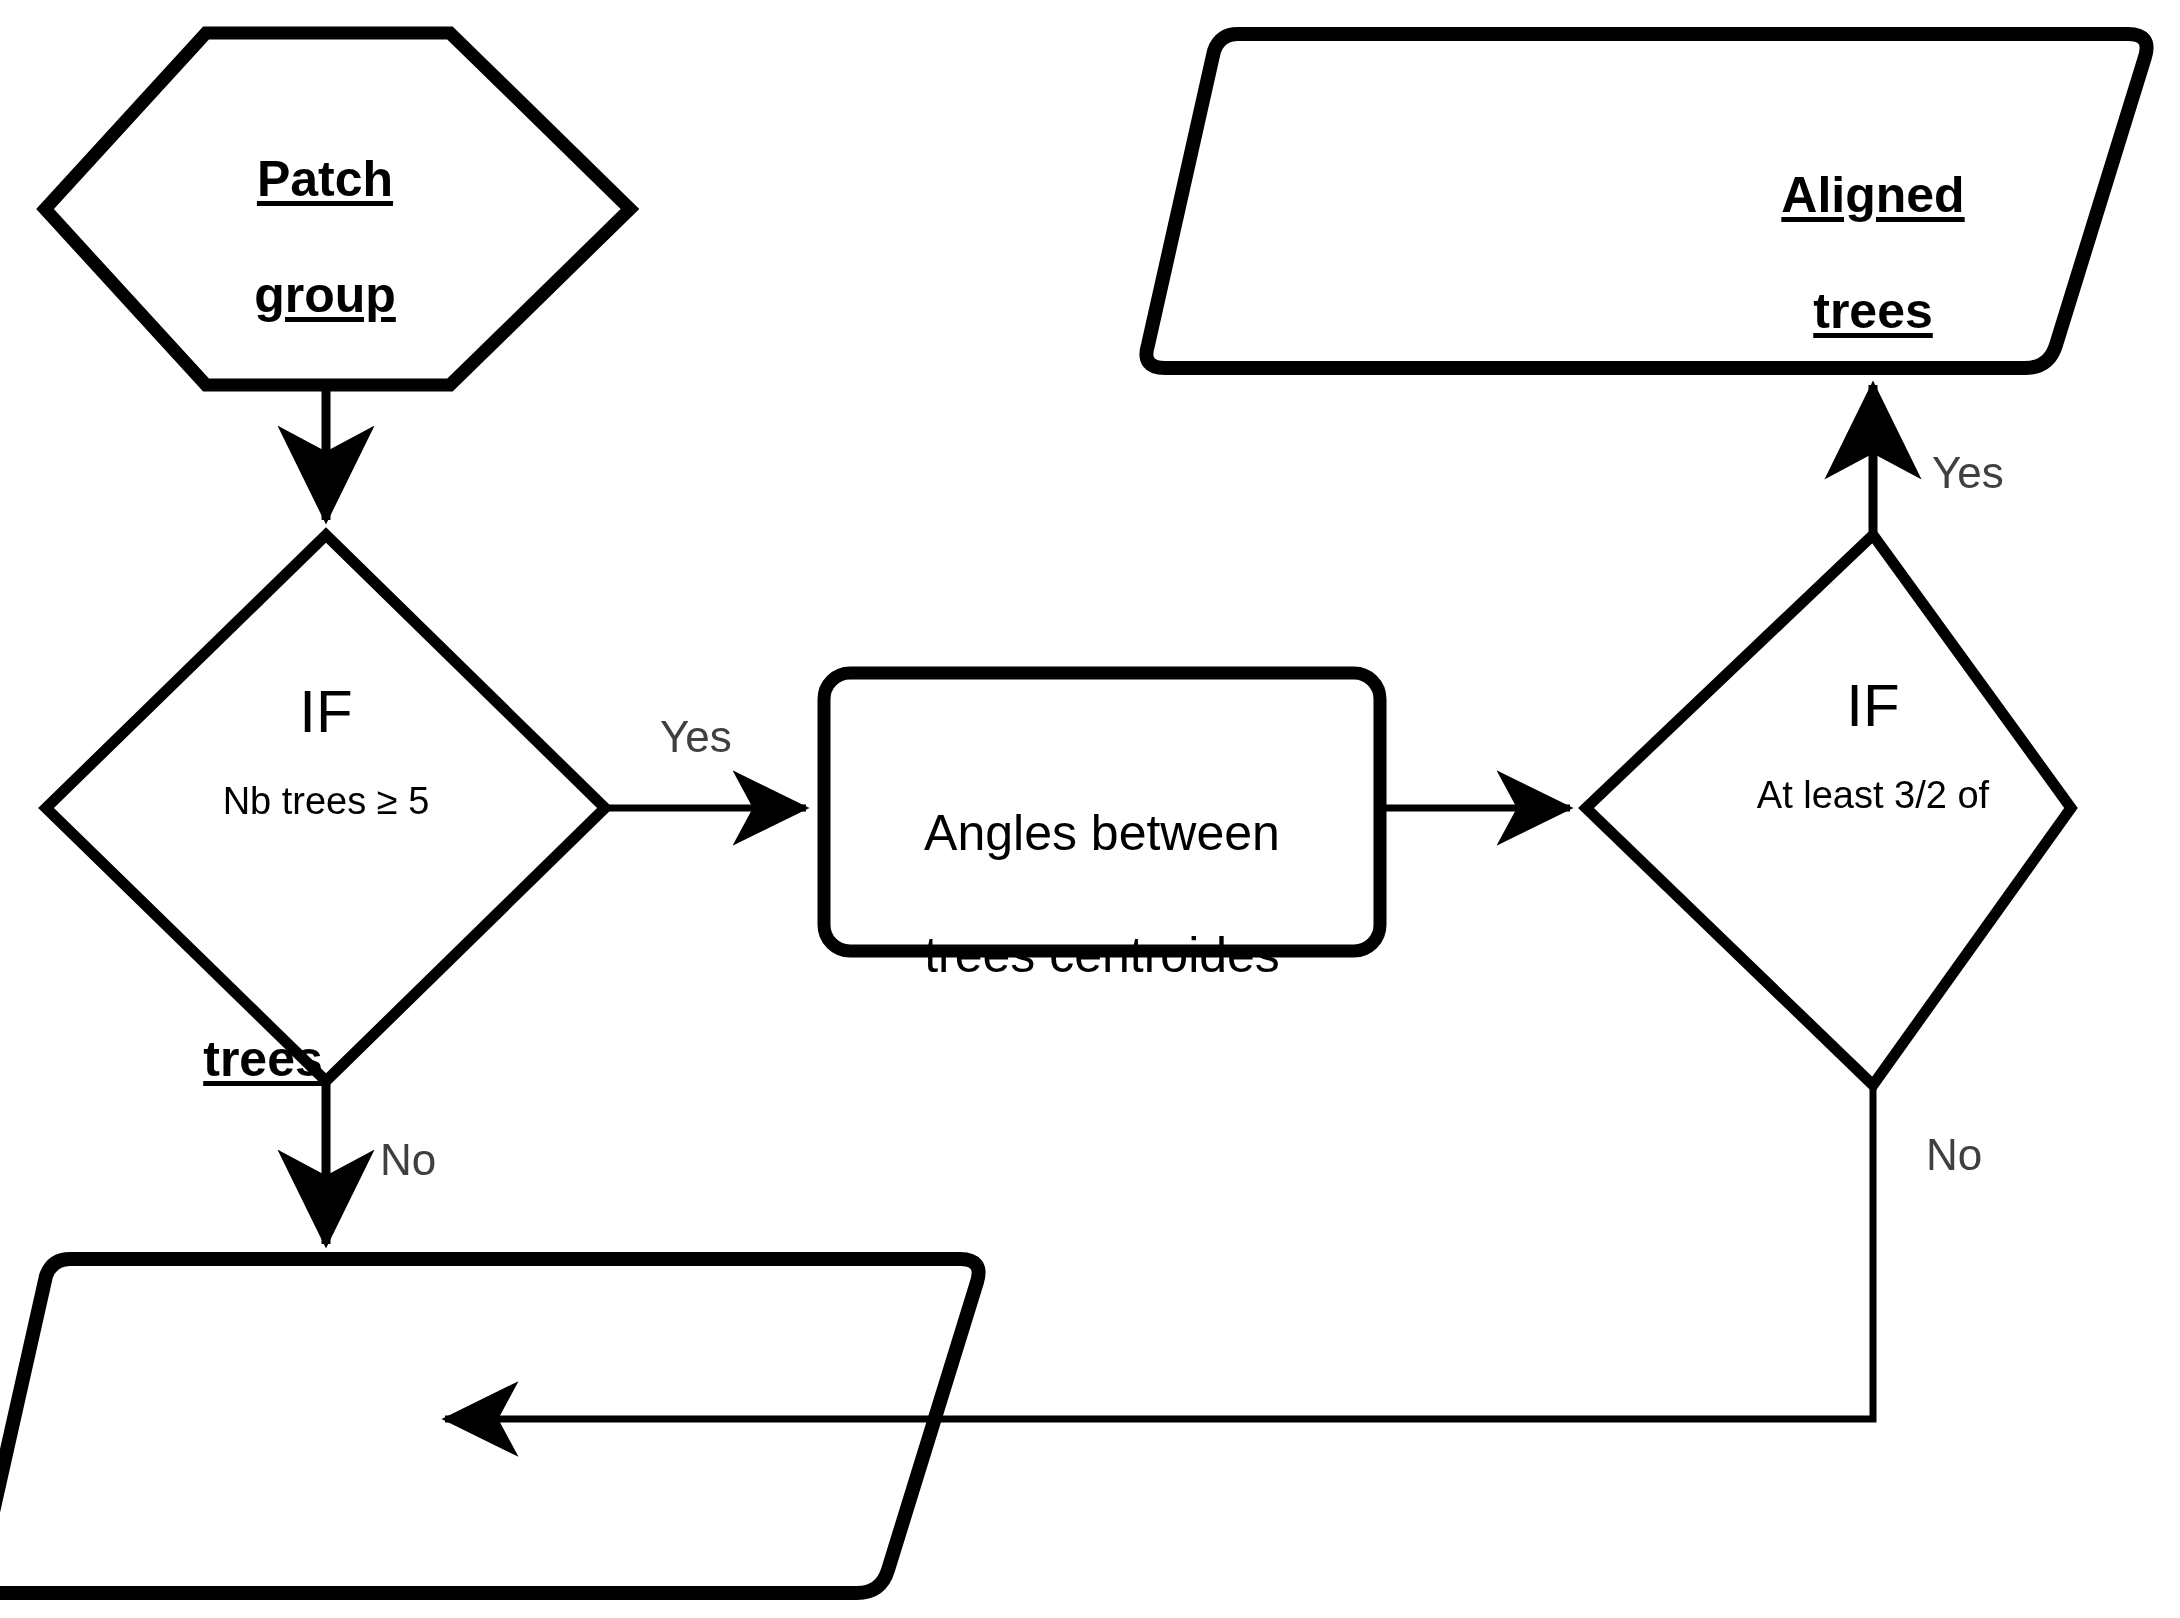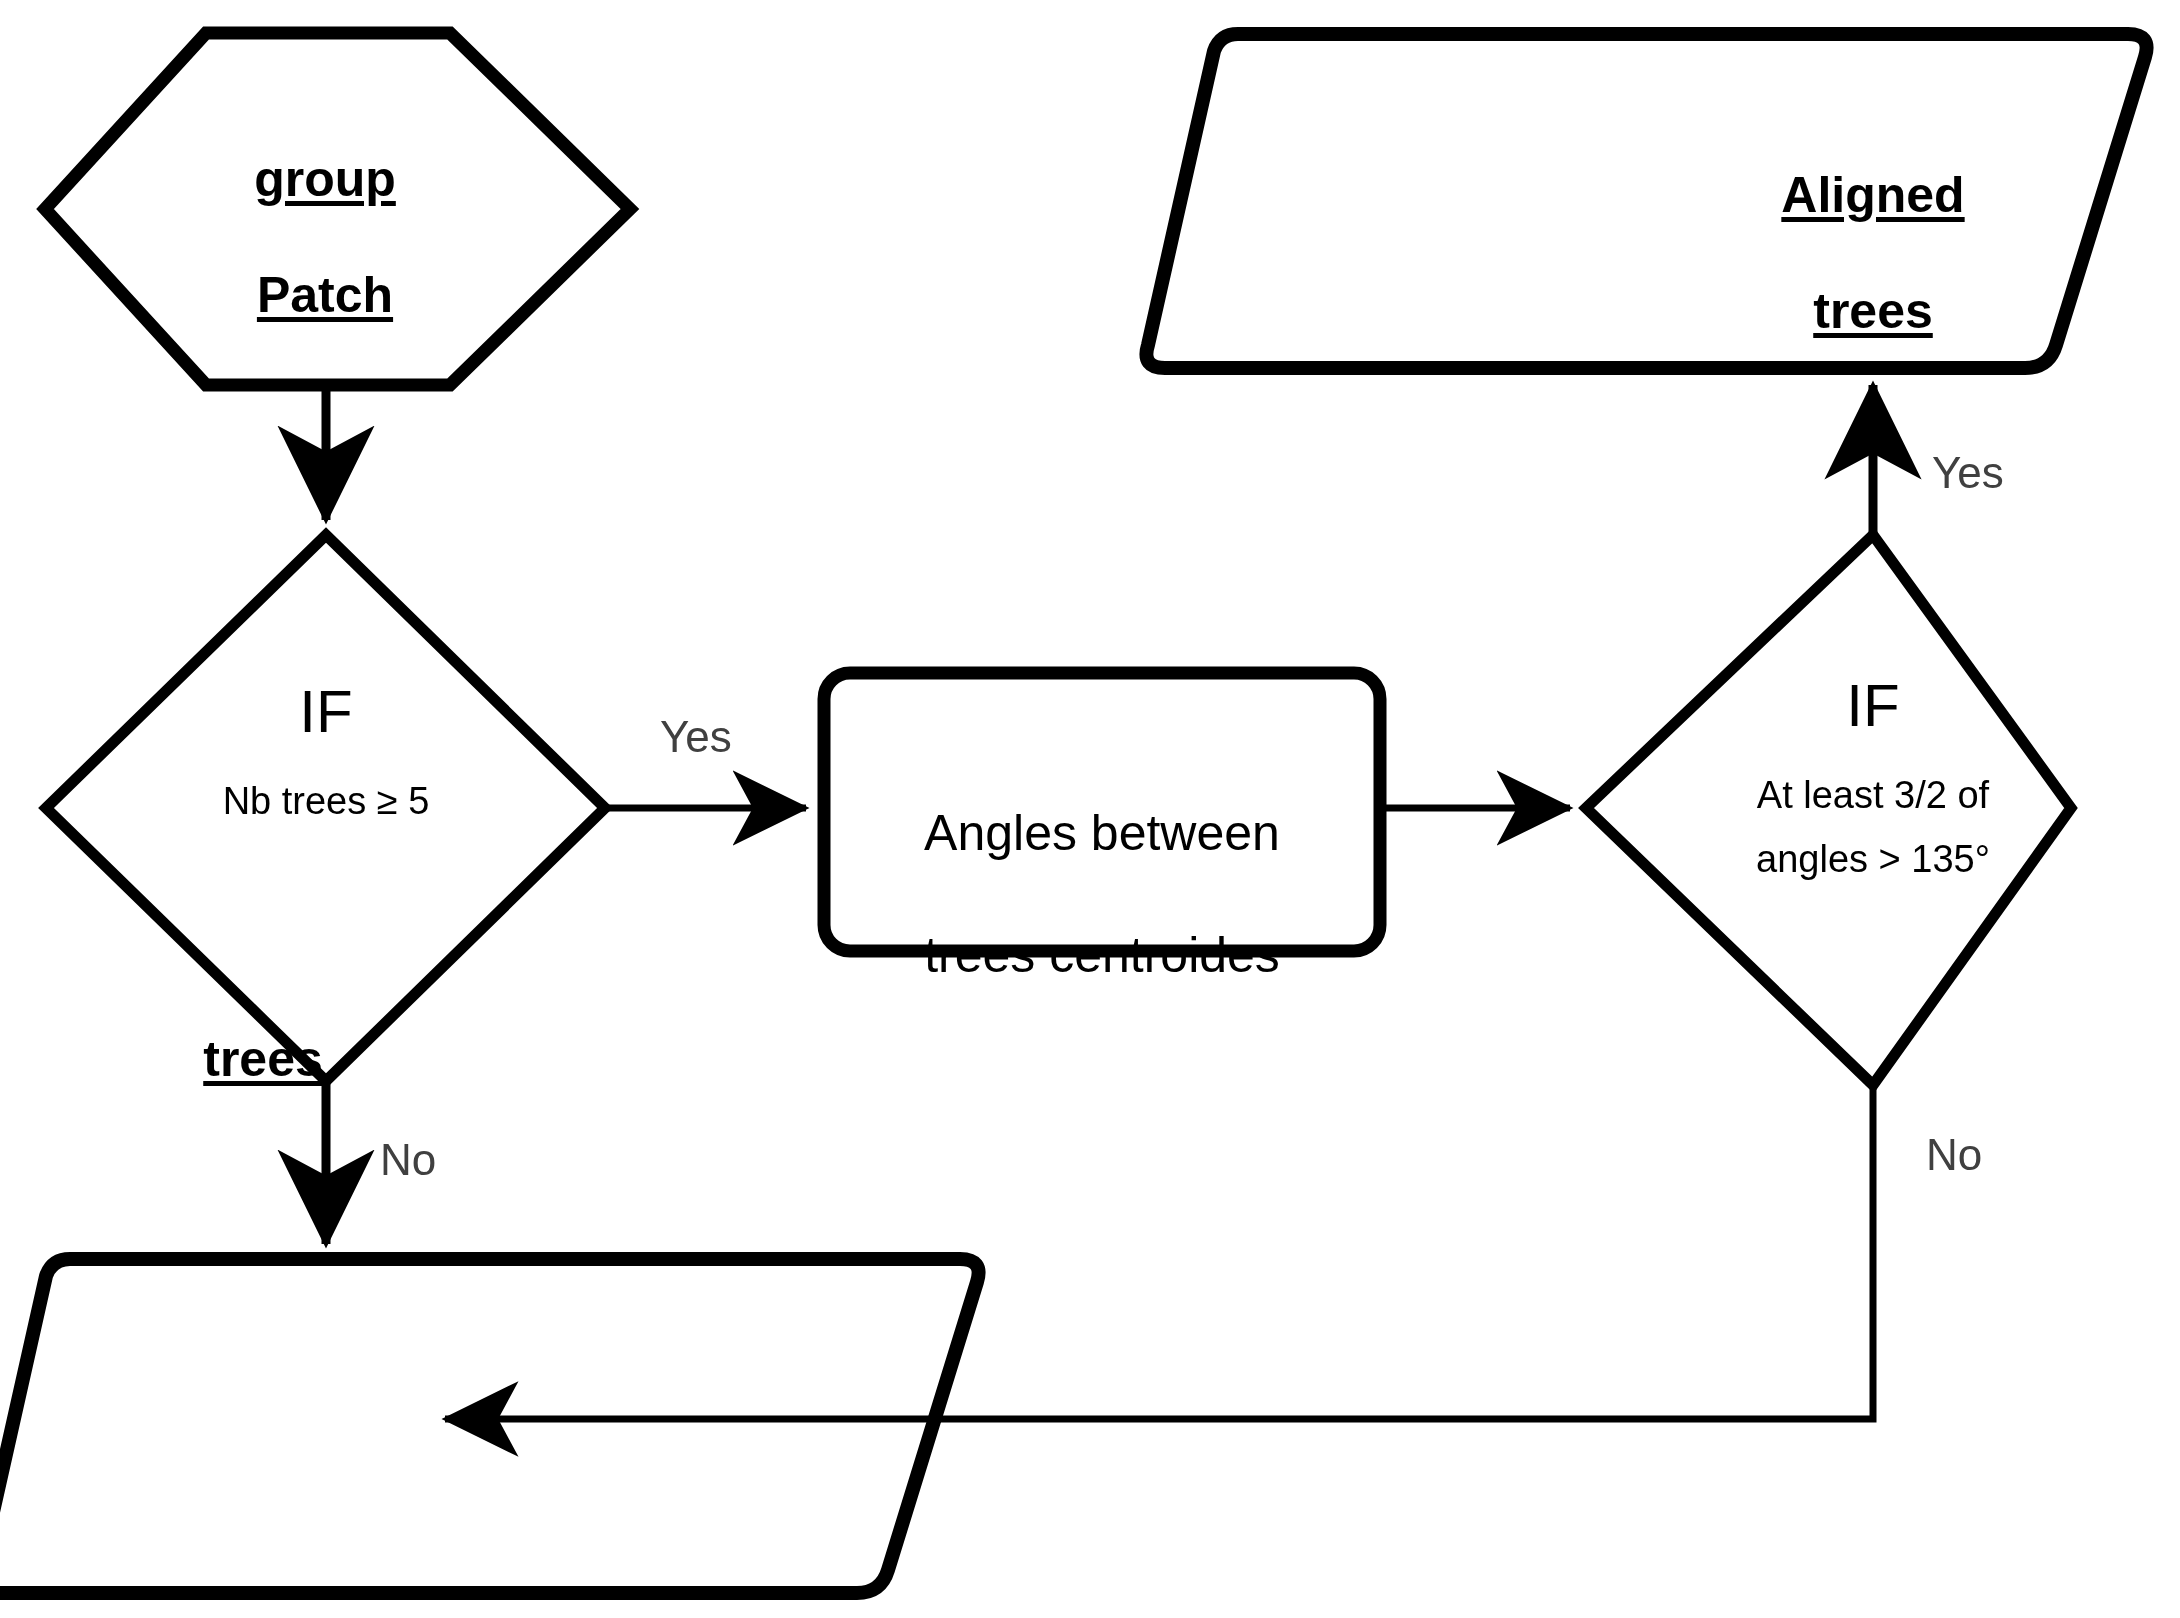--- a/index.html
+++ b/index.html
@@ -115,38 +115,37 @@
     <line x1="1380" y1="808" x2="1570" y2="808" stroke="#000000" stroke-width="7" marker-end="url(#arrowThin)"></line>
 
     <line x1="1873" y1="535" x2="1873" y2="385" stroke="#000000" stroke-width="9" marker-end="url(#arrowThin)"></line>
 
     <line x1="326" y1="1081" x2="326" y2="1244" stroke="#000000" stroke-width="9" marker-end="url(#arrowThin)"></line>
 
     <path d="M 1873 1085 L 1873 1419 L 445 1419" fill="none" stroke="#000000" stroke-width="7" marker-end="url(#arrowThin)"></path>
   </svg>
 
   <div class="node-label terminal-text" style="left:125px; top:92px; width:400px;">
+    <div>Patch</div>
     <div>group</div>
-    <div>Patch</div>
   </div>
 
   <div class="node-label" style="left:76px; top:658px; width:500px;">
     <div class="if-head">IF</div>
     <div class="if-sub" style="margin-top:14px;">Nb trees ≥ 5</div>
   </div>
 
   <div class="node-label proc-text" style="left:836px; top:742px; width:532px;">
     <div>Angles between</div>
     <div>trees centroides</div>
   </div>
 
   <div class="node-label" style="left:1633px; top:652px; width:480px;">
     <div class="if-head">IF</div>
     <div class="if-sub" style="margin-top:14px;">At least 3/2 of</div>
-    <div class="if-sub">angles  &gt; 135°</div>
   </div>
 
   <div class="node-label terminal-text" style="left:1673px; top:108px; width:400px;">
     <div>Aligned</div>
     <div>trees</div>
   </div>
 
   <div class="node-label terminal-text" style="left:63px; top:972px; width:400px;">
     <div>trees</div>
   </div>

